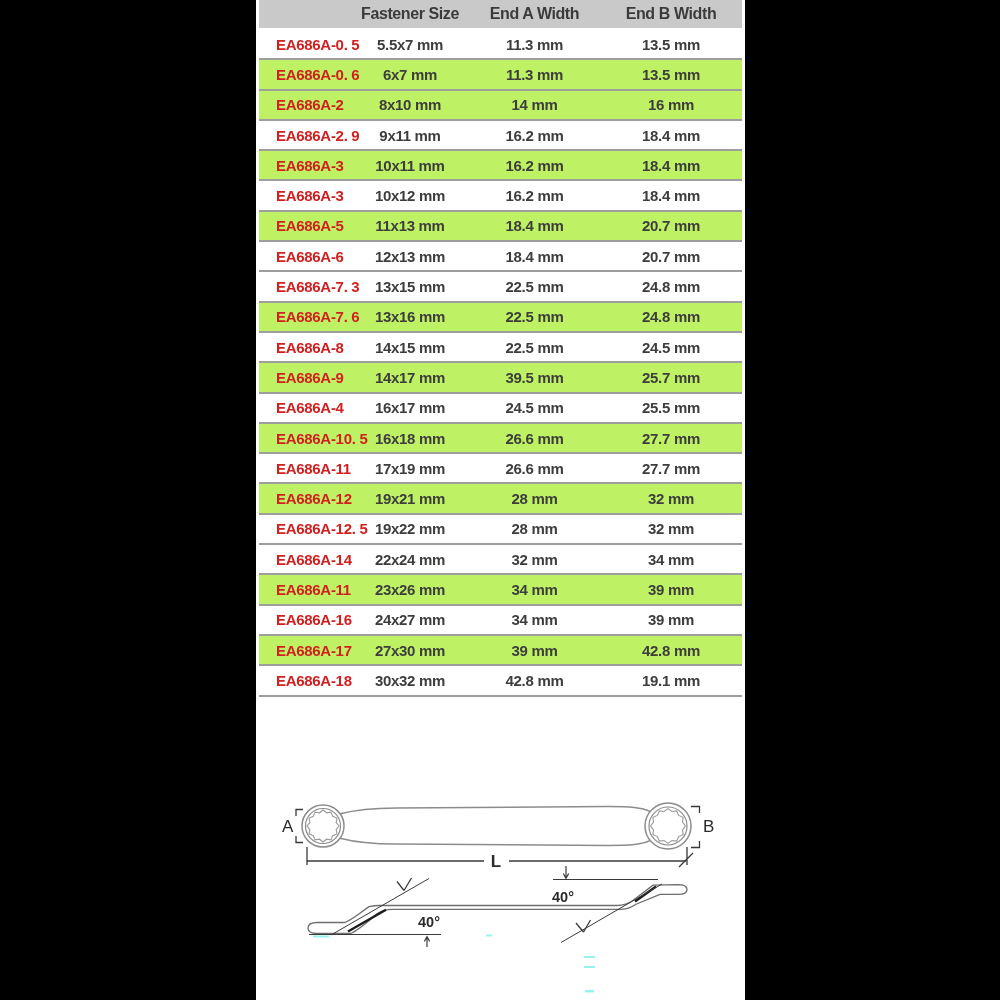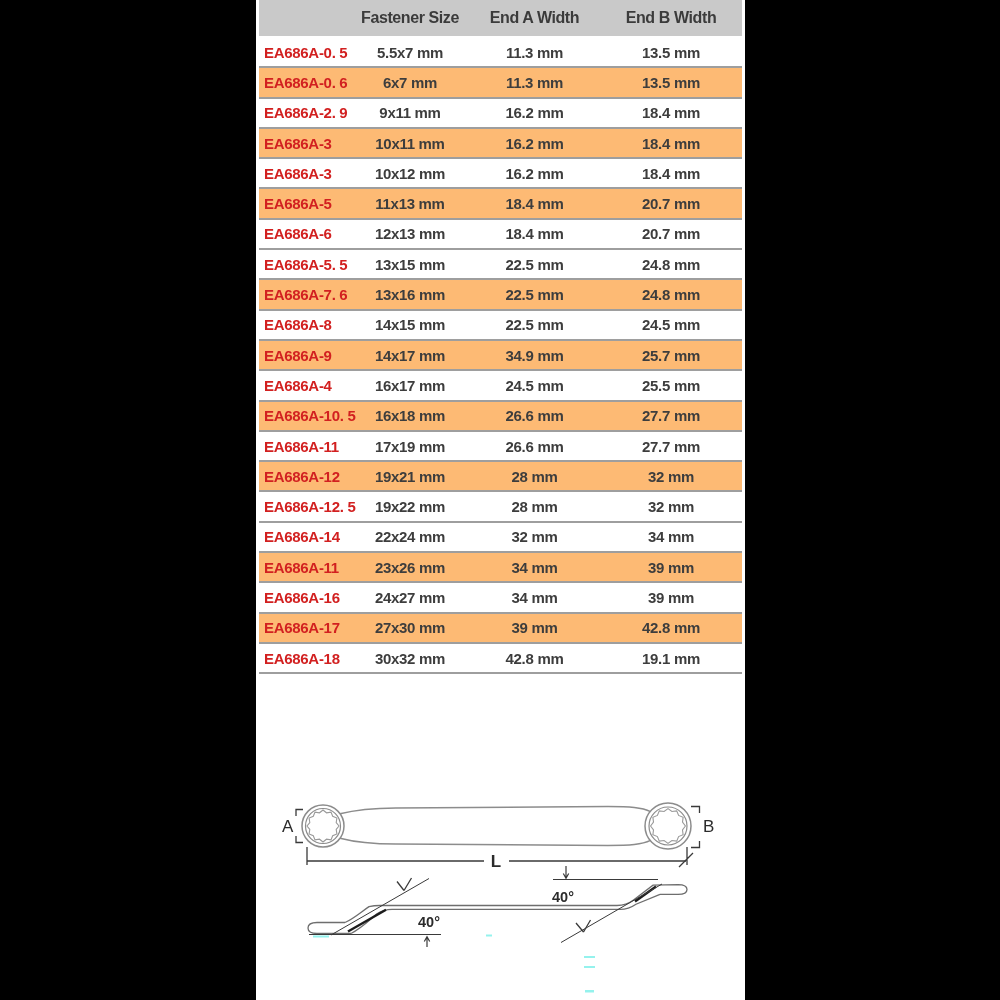--- a/index.html
+++ b/index.html
@@ -5,31 +5,31 @@
   html,body{margin:0;padding:0;}
   body{background:#000;}
   .stage{position:relative;width:1000px;height:1000px;background:#000;overflow:hidden;
          font-family:"Liberation Sans",sans-serif;}
   .content{position:absolute;left:256px;top:0;width:489px;height:1000px;background:#ffffff;}
 
   
   .spec-table{position:absolute;top:0;left:0;width:489px;box-sizing:border-box;padding:0 3px;}
   .trow{display:grid;grid-template-columns:92px 118px 131px 142px;align-items:center;
         height:28.3px;border-top:2px solid #9e9e9e;}
-  .trow.header{height:36px;border-top:none;background:#c9c9c9;}
+  .trow.header{height:28px;border-top:none;background:#c9c9c9;}
   .trow.white{background:#ffffff;}
-  .trow.gray{background:#fdba74;}
+  .trow.gray{background:#bef264;}
   #table-body .trow:first-child{border-top-color:#ffffff;}
   #table-body{border-bottom:2px solid #9e9e9e;}
   .cell{font-weight:bold;font-size:15px;letter-spacing:-0.3px;color:#3d3d3d;
         white-space:nowrap;overflow:visible;}
   .cell.c1{padding-left:5px;text-align:left;}
   .cell.c2,.cell.c3,.cell.c4{text-align:center;}
   .trow.header .cell{font-size:16px;color:#3b3b3b;letter-spacing:-0.4px;}
-  .cell.model{color:#d22020;}
+  .cell.model{color:#d22020;margin-left:12px;}
 
   
   .diagram{position:absolute;left:0;top:790px;width:489px;height:210px;}
   text{font-family:"Liberation Sans",sans-serif;fill:#2b2b2b;}
 </style>
 </head>
 <body>
 
 <div class="stage">
   <div class="content">
@@ -47,20 +47,26 @@
             <div class="cell c2">5.5x7 mm</div>
             <div class="cell c3">11.3 mm</div>
             <div class="cell c4">13.5 mm</div>
           </div>
           <div class="trow gray">
             <div class="cell c1 model">EA686A-0. 6</div>
             <div class="cell c2">6x7 mm</div>
             <div class="cell c3">11.3 mm</div>
             <div class="cell c4">13.5 mm</div>
           </div>
+          <div class="trow gray">
+            <div class="cell c1 model">EA686A-2</div>
+            <div class="cell c2">8x10 mm</div>
+            <div class="cell c3">14 mm</div>
+            <div class="cell c4">16 mm</div>
+          </div>
           <div class="trow white">
             <div class="cell c1 model">EA686A-2. 9</div>
             <div class="cell c2">9x11 mm</div>
             <div class="cell c3">16.2 mm</div>
             <div class="cell c4">18.4 mm</div>
           </div>
           <div class="trow gray">
             <div class="cell c1 model">EA686A-3</div>
             <div class="cell c2">10x11 mm</div>
             <div class="cell c3">16.2 mm</div>
@@ -78,41 +84,41 @@
             <div class="cell c3">18.4 mm</div>
             <div class="cell c4">20.7 mm</div>
           </div>
           <div class="trow white">
             <div class="cell c1 model">EA686A-6</div>
             <div class="cell c2">12x13 mm</div>
             <div class="cell c3">18.4 mm</div>
             <div class="cell c4">20.7 mm</div>
           </div>
           <div class="trow white">
-            <div class="cell c1 model">EA686A-5. 5</div>
+            <div class="cell c1 model">EA686A-7. 3</div>
             <div class="cell c2">13x15 mm</div>
             <div class="cell c3">22.5 mm</div>
             <div class="cell c4">24.8 mm</div>
           </div>
           <div class="trow gray">
             <div class="cell c1 model">EA686A-7. 6</div>
             <div class="cell c2">13x16 mm</div>
             <div class="cell c3">22.5 mm</div>
             <div class="cell c4">24.8 mm</div>
           </div>
           <div class="trow white">
             <div class="cell c1 model">EA686A-8</div>
             <div class="cell c2">14x15 mm</div>
             <div class="cell c3">22.5 mm</div>
             <div class="cell c4">24.5 mm</div>
           </div>
           <div class="trow gray">
             <div class="cell c1 model">EA686A-9</div>
             <div class="cell c2">14x17 mm</div>
-            <div class="cell c3">34.9 mm</div>
+            <div class="cell c3">39.5 mm</div>
             <div class="cell c4">25.7 mm</div>
           </div>
           <div class="trow white">
             <div class="cell c1 model">EA686A-4</div>
             <div class="cell c2">16x17 mm</div>
             <div class="cell c3">24.5 mm</div>
             <div class="cell c4">25.5 mm</div>
           </div>
           <div class="trow gray">
             <div class="cell c1 model">EA686A-10. 5</div>

